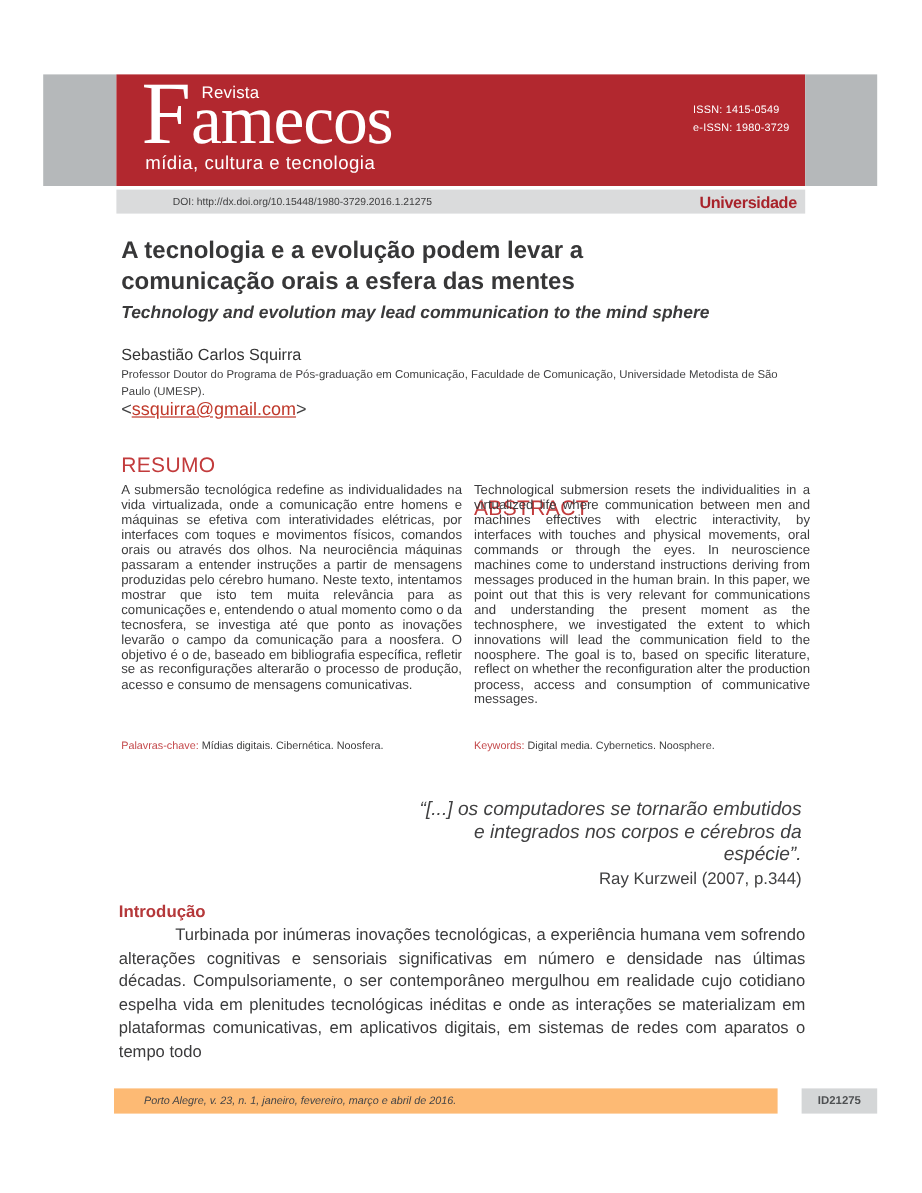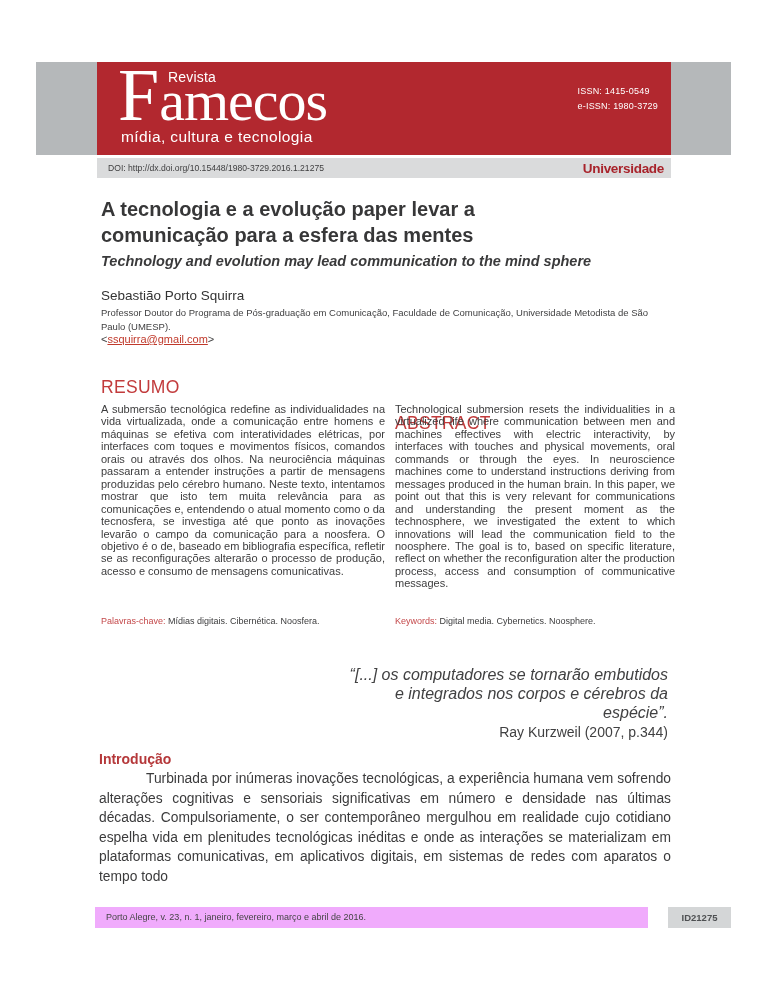--- a/index.html
+++ b/index.html
@@ -36,21 +36,21 @@
     left: 24px; top: 66px;
     color: #fff; font-size: 15.5px; letter-spacing: 0.4px;
   }
   #issn-block {
     right: 13px; top: 22px; 
     color: #fff; font-size: 9px; line-height: 1.65; letter-spacing: 0.2px;
   }
   #doi-strip {
     left: 97px; top: 158px; width: 574px; height: 20px;
     background: #dadbdc;
-    display: flex; align-items: center; justify-content: space-between;
+    display: flex; align-items: center; justify-content: space-between; padding-left: 36px;
   }
   #doi-text { padding-left: 11px; font-size: 8.6px; color: #3e3e3f; }
   #section-label {
     padding-right: 7px; font-size: 13.5px; font-weight: bold;
     color: #a8232b; letter-spacing: -0.3px;
   }
 
   
   #article-title {
     left: 101px; top: 196px; width: 490px;
@@ -58,21 +58,21 @@
   }
   #article-title-en {
     left: 101px; top: 253px; width: 560px;
     font-size: 14.5px; font-weight: bold; font-style: italic; color: #3a3a3b;
   }
   #author-name { left: 101px; top: 288px; font-size: 13.5px; color: #333; }
   #author-affiliation {
     left: 101px; top: 306px; width: 562px;
     font-size: 9.5px; color: #414142; line-height: 1.45;
   }
-  #author-email { left: 101px; top: 333px; font-size: 11px; color: #414142; }
+  #author-email { left: 101px; top: 333px; font-size: 15px; color: #414142; }
   #author-email a { color: #c0392b; text-decoration: underline; }
 
   
   .col-heading { font-size: 17.5px; color: #c23b3c; letter-spacing: 0.3px; }
   #resumo-heading   { left: 101px; top: 377px; }
   #abstract-heading { left: 395px; top: 377px; margin-top: 36px; }
   .col-body {
     font-size: 11px; line-height: 12.45px; text-align: justify; color: #3c3c3d;
   }
   #resumo-body   { left: 101px; top: 403px; width: 284px; }
@@ -96,22 +96,22 @@
   }
   #introduction-paragraph {
     left: 99px; top: 769px; width: 572px;
     font-size: 13.8px; line-height: 19.6px; text-align: justify;
     color: #3b3b3c; text-indent: 47px;
   }
 
   
   #footer-band {
     left: 95px; top: 907px; width: 553px; height: 21px;
-    background: #f0abfc; line-height: 21px;
-    font-size: 9px; color: #454546; padding-left: 11px;
+    background: #fdba74; line-height: 21px;
+    font-size: 9px; color: #454546; padding-left: 25px; font-style: italic;
   }
   #footer-id-band {
     left: 668px; top: 907px; width: 63px; height: 21px;
     background: #d4d6d7; line-height: 21px; text-align: center;
     font-size: 9.5px; font-weight: bold; color: #4e5052;
   }
 </style>
 </head>
 <body>
 
@@ -127,23 +127,23 @@
   </div>
 </div>
 
 <div class="abs band-gray" id="band-right"></div>
 
 <div class="abs" id="doi-strip">
   <span id="doi-text">DOI: http://dx.doi.org/10.15448/1980-3729.2016.1.21275</span>
   <span id="section-label">Universidade</span>
 </div>
 
-<h1 class="abs" id="article-title">A tecnologia e a evolução paper levar a comunicação para a esfera das mentes</h1>
+<h1 class="abs" id="article-title">A tecnologia e a evolução podem levar a comunicação orais a esfera das mentes</h1>
 <div class="abs" id="article-title-en">Technology and evolution may lead communication to the mind sphere</div>
-<div class="abs" id="author-name">Sebastião Porto Squirra</div>
+<div class="abs" id="author-name">Sebastião Carlos Squirra</div>
 <div class="abs" id="author-affiliation">Professor Doutor do Programa de Pós-graduação em Comunicação, Faculdade de Comunicação, Universidade Metodista de São Paulo (UMESP).</div>
 <div class="abs" id="author-email"><span>&lt;</span><a href="#">ssquirra@gmail.com</a><span>&gt;</span></div>
 
 <div class="abs col-heading" id="resumo-heading">RESUMO</div>
 <div class="abs col-body" id="resumo-body">A submersão tecnológica redefine as individualidades na vida virtualizada, onde a comunicação entre homens e máquinas se efetiva com interatividades elétricas, por interfaces com toques e movimentos físicos, comandos orais ou através dos olhos. Na neurociência máquinas passaram a entender instruções a partir de mensagens produzidas pelo cérebro humano. Neste texto, intentamos mostrar que isto tem muita relevância para as comunicações e, entendendo o atual momento como o da tecnosfera, se investiga até que ponto as inovações levarão o campo da comunicação para a noosfera. O objetivo é o de, baseado em bibliografia específica, refletir se as reconfigurações alterarão o processo de produção, acesso e consumo de mensagens comunicativas.</div>
 <div class="abs kw-line" id="resumo-keywords"><span class="kw-label">Palavras-chave:</span><span> Mídias digitais. Cibernética. Noosfera.</span></div>
 
 <div class="abs col-heading" id="abstract-heading">ABSTRACT</div>
 <div class="abs col-body" id="abstract-body">Technological submersion resets the individualities in a virtualized life where communication between men and machines effectives with electric interactivity, by interfaces with touches and physical movements, oral commands or through the eyes. In neuroscience machines come to understand instructions deriving from messages produced in the human brain. In this paper, we point out that this is very relevant for communications and understanding the present moment as the technosphere, we investigated the extent to which innovations will lead the communication field to the noosphere. The goal is to, based on specific literature, reflect on whether the reconfiguration alter the production process, access and consumption of communicative messages.</div>
 <div class="abs kw-line" id="abstract-keywords"><span class="kw-label">Keywords:</span><span> Digital media. Cybernetics. Noosphere.</span></div>

